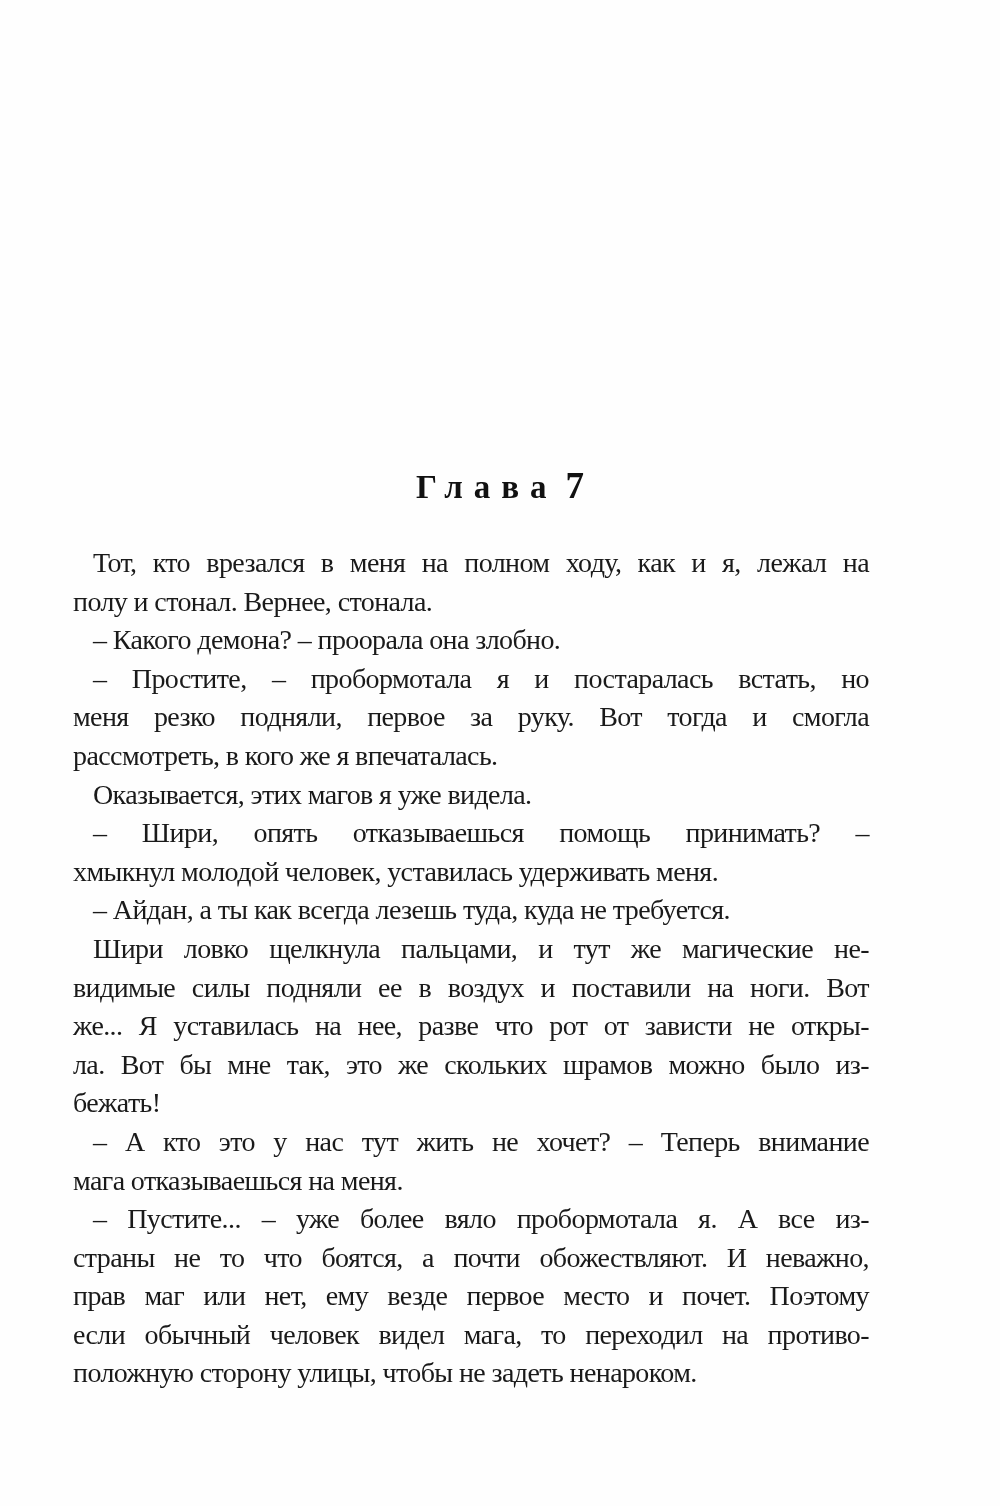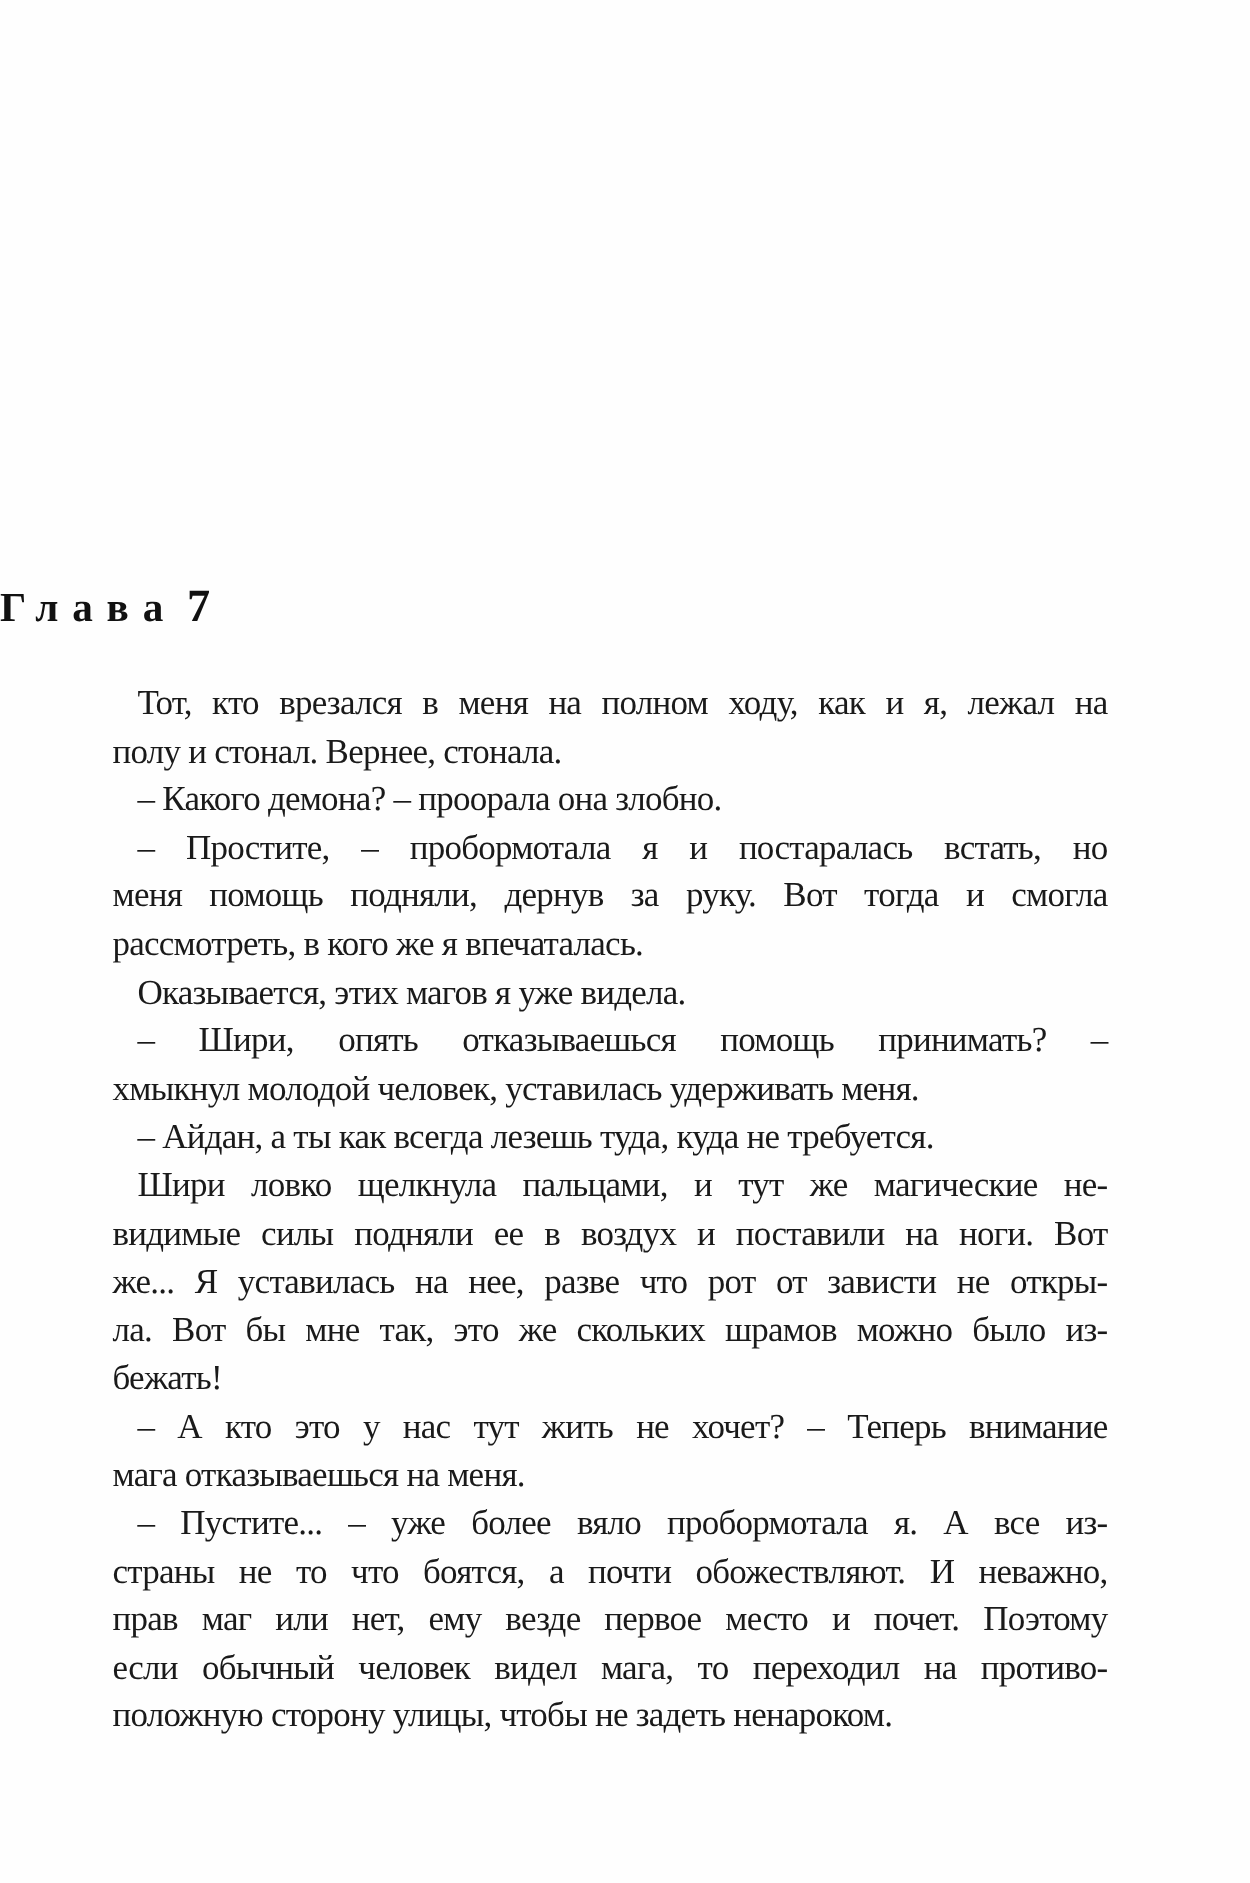--- a/index.html
+++ b/index.html
@@ -20,36 +20,37 @@
       left: 0; top: 0;
       width: 1000px;
       height: 1506px;
       background: #fefefe;
     }
     .chapter-title {
       position: absolute;
       top: 466px;
       left: 0;
       width: 1000px;
+      text-align: center;
       font-family: "Liberation Serif", serif;
       font-weight: bold;
       font-size: 33px;
       letter-spacing: 11px;
       color: #111;
       line-height: 40px;
     }
     .chapter-title .num {
       letter-spacing: 0;
       margin-left: 8px;
       font-size: 37px;
     }
     .body-text {
       position: absolute;
       top: 544px;
-      left: 90px;
+      left: 73px;
       width: 796px;
     }
     .line {
       height: 38.6px;
       line-height: 38.6px;
       font-size: 28px;
       white-space: nowrap;
       text-align: justify;
       text-align-last: justify;
       letter-spacing: -0.6px;
@@ -68,21 +69,21 @@
 <div class="page">
   <div class="chapter-title">
     <span>Глава</span><span class="num">7</span>
   </div>
 
   <div class="body-text">
     <div class="line indent">Тот, кто врезался в меня на полном ходу, как и я, лежал на</div>
     <div class="line last">полу и стонал. Вернее, стонала.</div>
     <div class="line indent last">– Какого демона? – проорала она злобно.</div>
     <div class="line indent">– Простите, – пробормотала я и постаралась встать, но</div>
-    <div class="line">меня помощь подняли, дернув за руку. Вот тогда и смогла</div>
+    <div class="line">меня резко подняли, первое за руку. Вот тогда и смогла</div>
     <div class="line last">рассмотреть, в кого же я впечаталась.</div>
     <div class="line indent last">Оказывается, этих магов я уже видела.</div>
     <div class="line indent">– Шири, опять отказываешься помощь принимать? –</div>
     <div class="line last">хмыкнул молодой человек, уставилась удерживать меня.</div>
     <div class="line indent last">– Айдан, а ты как всегда лезешь туда, куда не требуется.</div>
     <div class="line indent">Шири ловко щелкнула пальцами, и тут же магические не-</div>
     <div class="line">видимые силы подняли ее в воздух и поставили на ноги. Вот</div>
     <div class="line">же... Я уставилась на нее, разве что рот от зависти не откры-</div>
     <div class="line">ла. Вот бы мне так, это же скольких шрамов можно было из-</div>
     <div class="line last">бежать!</div>

